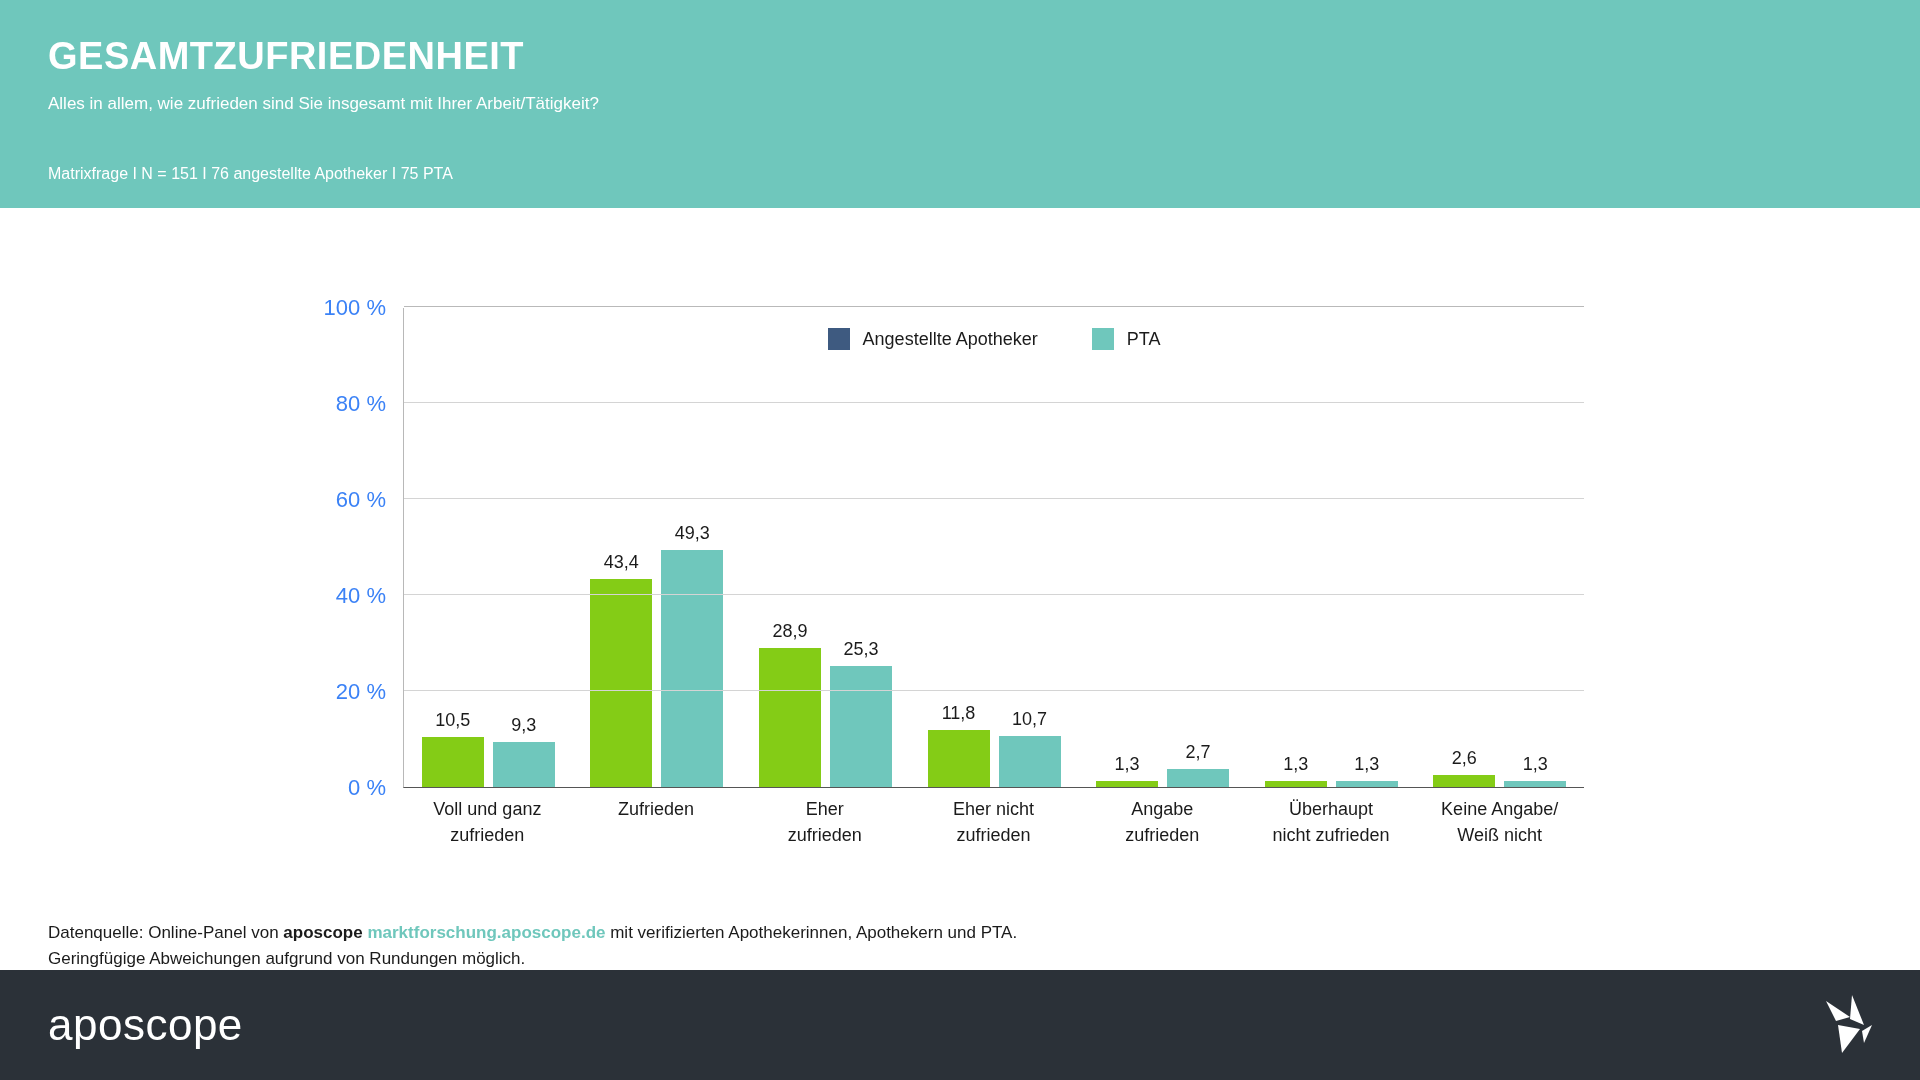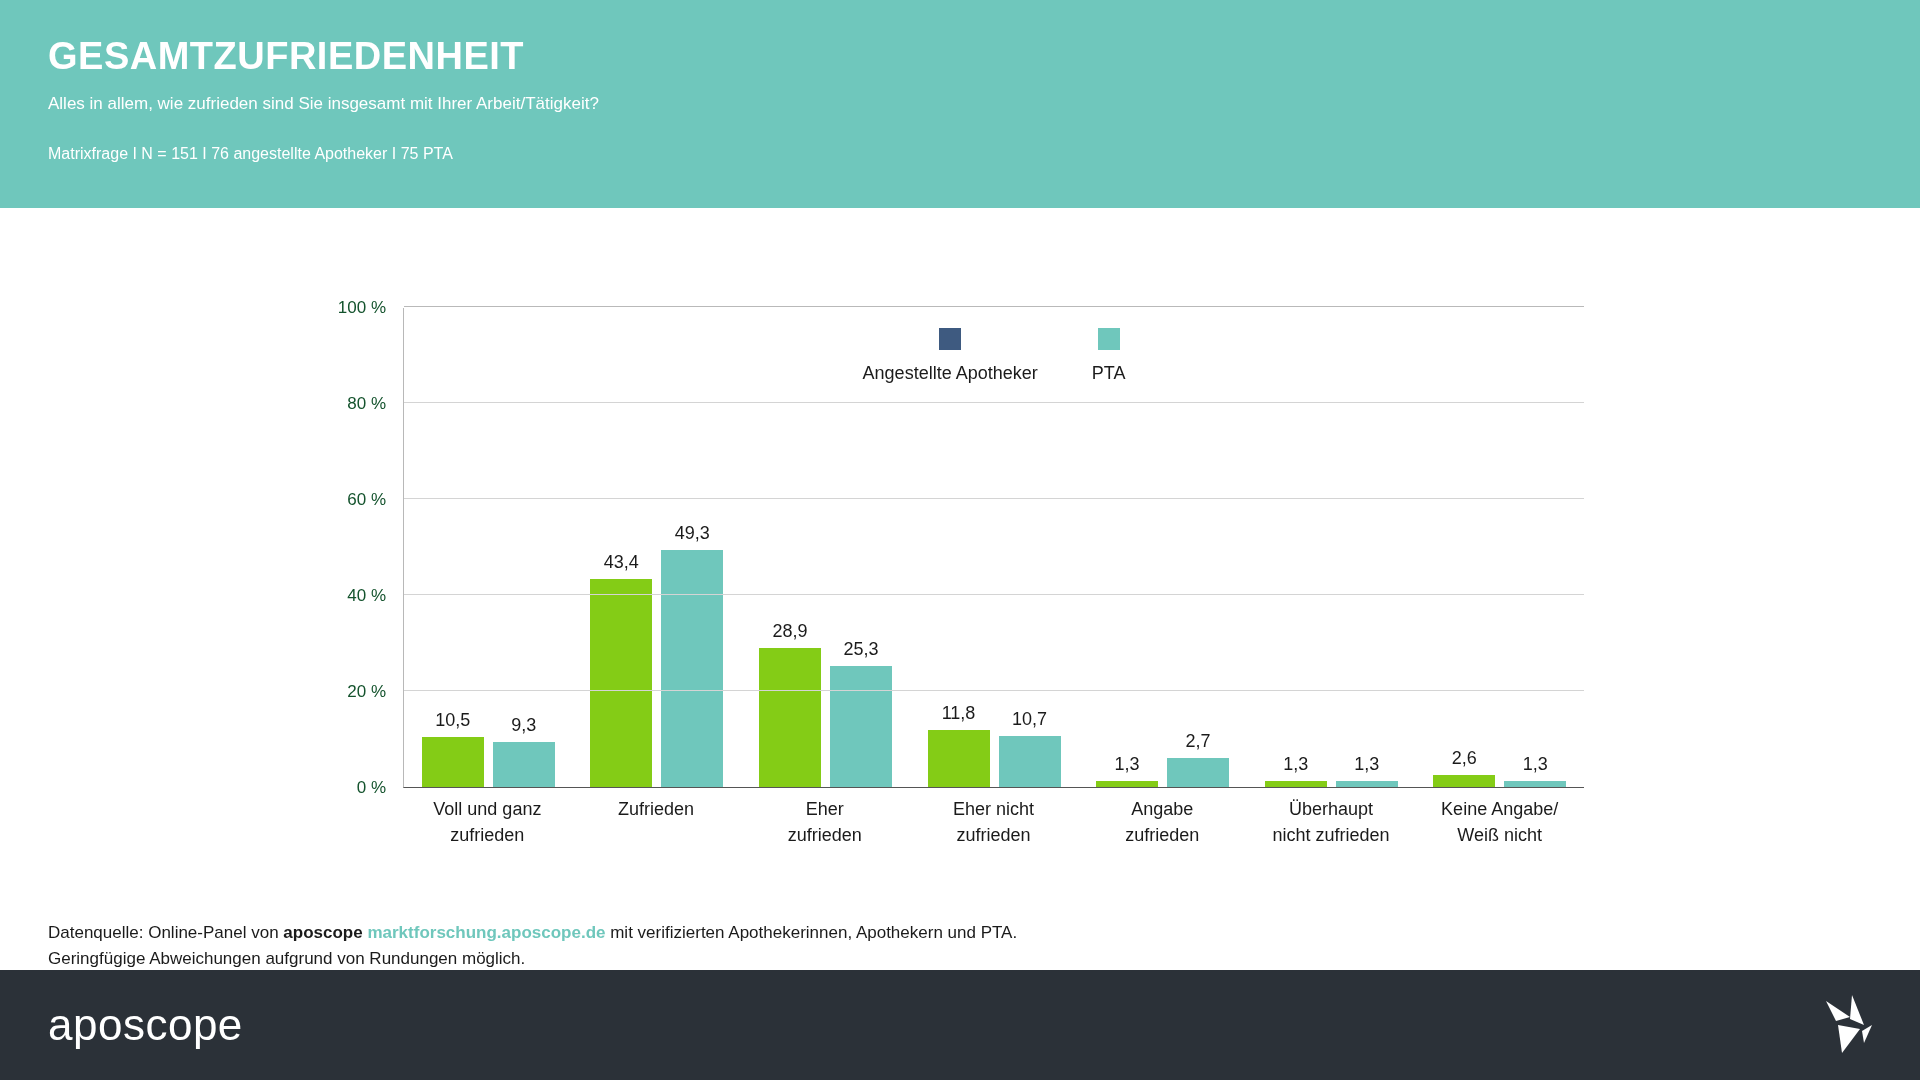--- a/index.html
+++ b/index.html
@@ -21,21 +21,21 @@
   }
   .header-title {
     font-size: 38px; font-weight: bold; letter-spacing: 0.5px;
     line-height: 1.1; color: #ffffff;
   }
   .header-subtitle {
     margin-top: 16px;
     font-size: 17px; font-weight: normal; color: #ffffff;
   }
   .header-meta {
-    margin-top: 31px;
+    margin-top: 51px;
     font-size: 16px; color: #ffffff;
   }
 
   
   .chart-wrap {
     position: absolute;
     top: 208px; left: 0;
     width: 1920px; height: 700px;
   }
   .plot-area {
@@ -49,33 +49,33 @@
   }
   .gridline {
     position: absolute; left: 0; width: 100%;
     height: 1px; background: #d4d4d4;
   }
   .gridline.top { background: #b9b9b9; }
   .y-labels { position: absolute; left: 0; top: 0; width: 1920px; height: 100%; }
   .ytick-abs {
     position: absolute;
     width: 90px; text-align: right;
-    font-size: 17px; color: #14532d;
+    font-size: 22px; color: #3b82f6;
     transform: translateY(-50%);
   }
 
   
   .legend {
     position: absolute;
     top: 20px; left: 0; width: 100%;
     display: flex; justify-content: center; align-items: center;
     gap: 54px;
     pointer-events: none;
   }
-  .legend-item { display: flex; align-items: center; gap: 13px; flex-direction: column; }
+  .legend-item { display: flex; align-items: center; gap: 13px; }
   .legend-swatch { width: 22px; height: 22px; display: block; }
   .legend-label { font-size: 18px; color: #1b1b1b; }
 
   
   .groups {
     position: absolute; left: 0; bottom: 0;
     width: 100%; height: 100%;
     display: flex;
     align-items: flex-end;
   }
@@ -208,21 +208,21 @@
               <span class="val">11,8</span>
             </div>
             <div class="bar s1" style="height: 51.36px;">
               <span class="val">10,7</span>
             </div>
           </div>
           <div class="group">
             <div class="bar s0" style="height: 6.24px;">
               <span class="val">1,3</span>
             </div>
-            <div class="bar s1" style="height: 29px;">
+            <div class="bar s1" style="height: 18px;">
               <span class="val">2,7</span>
             </div>
           </div>
           <div class="group">
             <div class="bar s0" style="height: 6.24px;">
               <span class="val">1,3</span>
             </div>
             <div class="bar s1" style="height: 6.24px;">
               <span class="val">1,3</span>
             </div>

